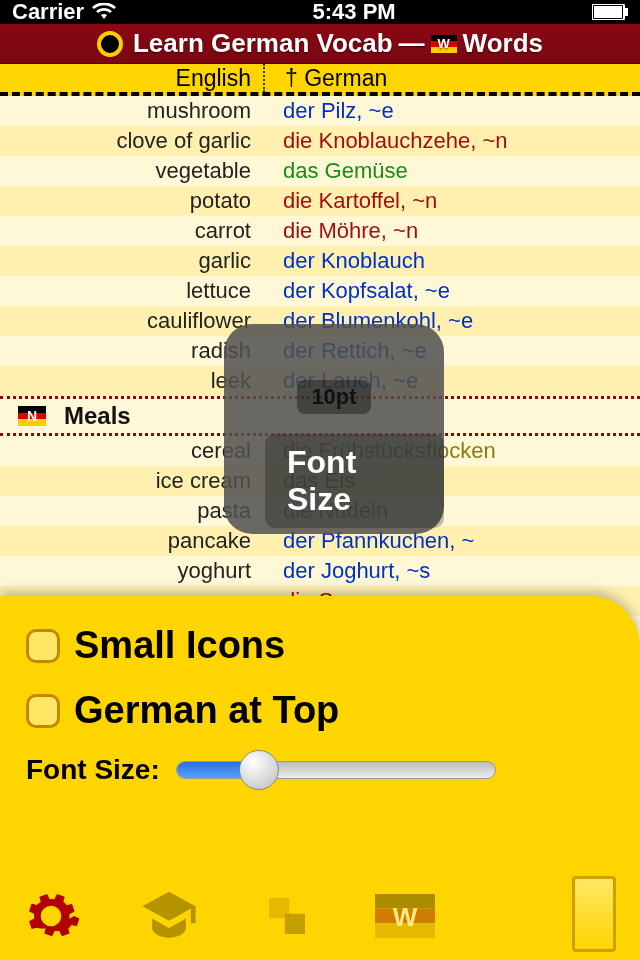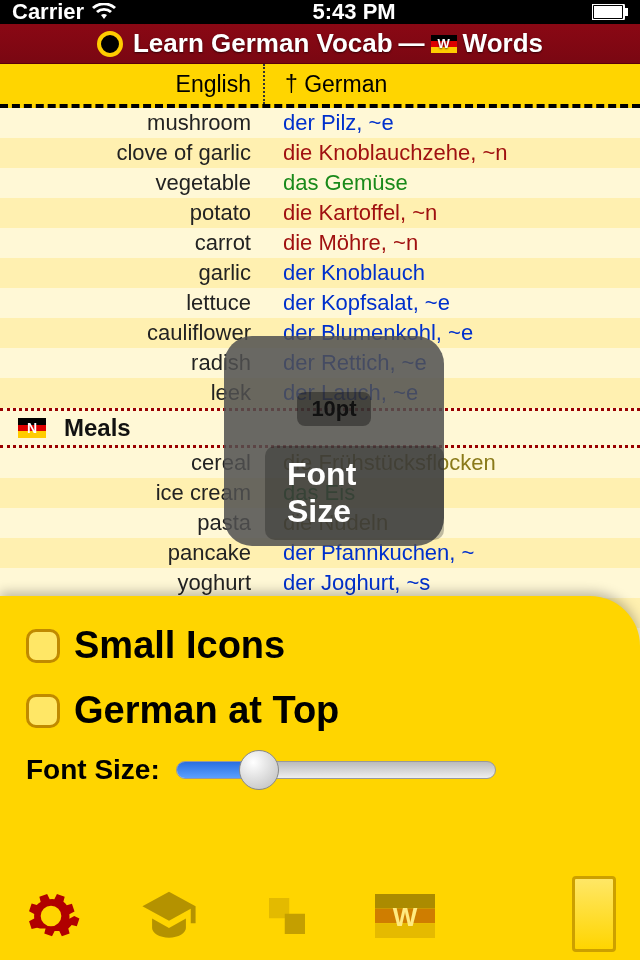--- a/index.html
+++ b/index.html
@@ -9,21 +9,21 @@
 .status-bar { height:24px; background:#000; color:#fff; display:flex; align-items:center; justify-content:space-between; padding:0 12px; font-size:22px; font-weight:600; }
 .status-left, .status-right { display:flex; align-items:center; gap:8px; }
 .wifi-icon, .battery-icon { display:inline-flex; }
 
 
 .title-bar { height:40px; background:linear-gradient(#8a0814,#7a0712); color:#fff; display:flex; align-items:center; justify-content:center; font-size:26px; font-weight:bold; border-bottom:1px solid #5a0008; text-shadow:0 1px 2px rgba(0,0,0,0.6); gap:6px; }
 .title-circle { width:26px; height:26px; border:4px solid #ffcc00; border-radius:50%; background:#000; margin-right:4px; }
 .flag-icon { display:inline-flex; width:26px; height:18px; background:linear-gradient(#000 33%,#d00 33% 66%,#fc0 66%); font-size:13px; font-weight:bold; color:#fff; align-items:center; justify-content:center; }
 
 
-.col-header { height:44px; background:#ffd500; border-bottom:4px dashed #000; display:flex; align-items:center; font-size:23px; }
+.col-header { height:32px; background:#ffd500; border-bottom:4px dashed #000; display:flex; align-items:center; font-size:23px; }
 .col-header .lcol { width:263px; text-align:right; padding-right:12px; }
 .col-header .sep { width:2px; height:100%; border-left:2px dotted #333; }
 .col-header .rcol { padding-left:20px; }
 
 
 .vocab-area { position:relative; }
 .vocab-row { display:flex; height:30px; align-items:center; font-size:22px; }
 .vocab-row:nth-child(odd){ background:#fff8d6; }
 .vocab-row:nth-child(even){ background:#fff0b0; }
 .eng { width:263px; text-align:right; padding-right:12px; color:#222; }

